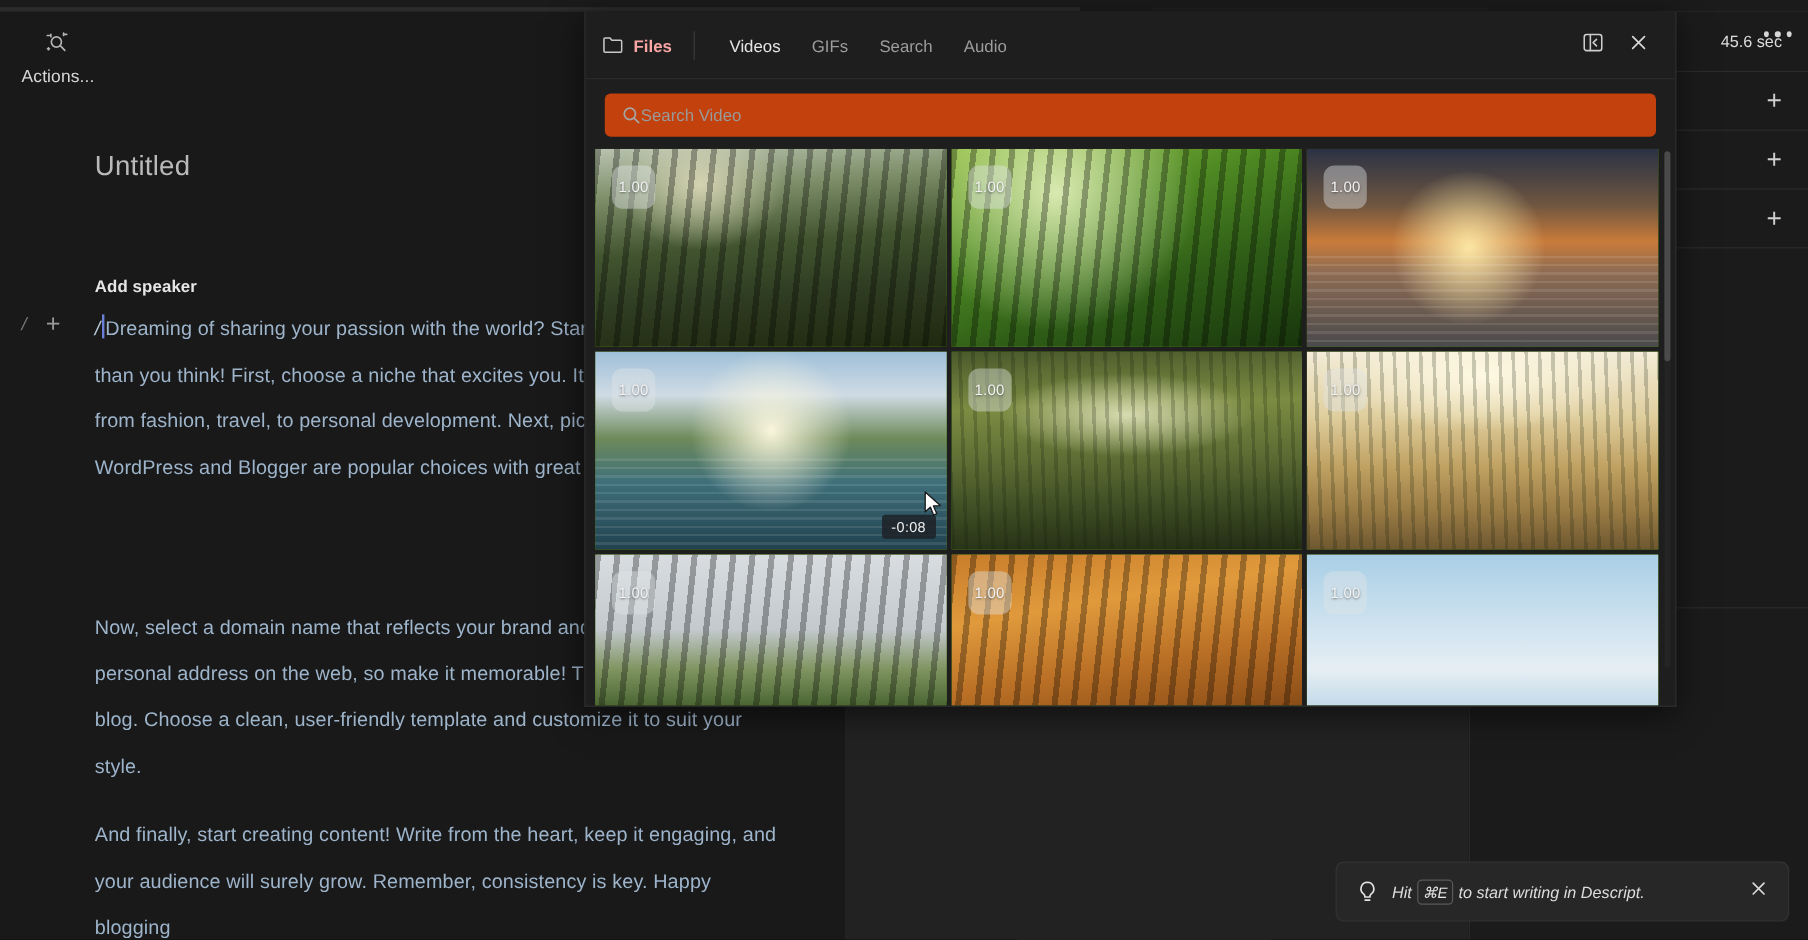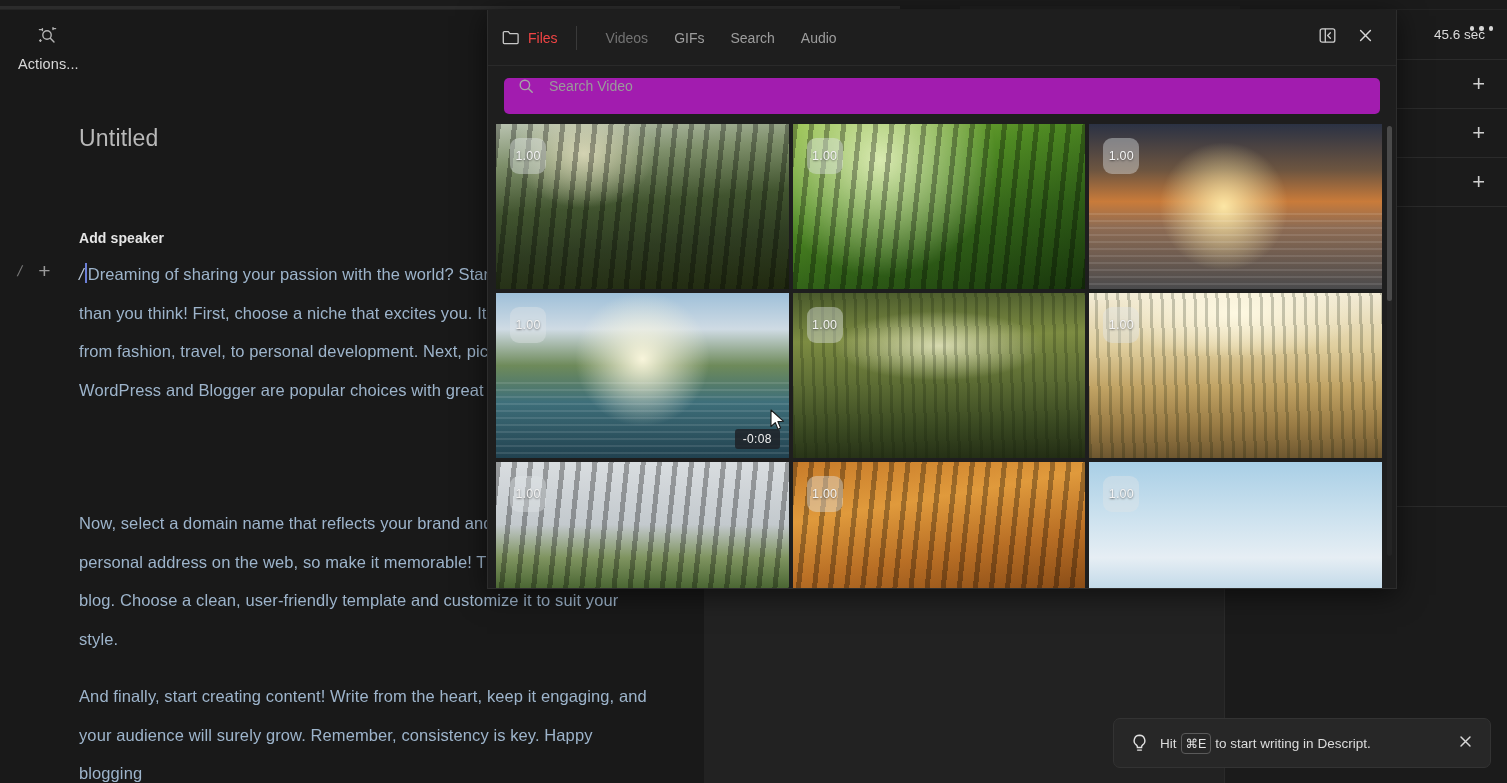--- a/index.html
+++ b/index.html
@@ -53,27 +53,27 @@
   .panel {
     position:absolute; left:487px; top:10px; width:910px; height:579px;
     background:#1e1e1e; border:1px solid #2d2d2d; border-top:none;
     box-shadow: 0 6px 26px rgba(0,0,0,.55);
     display:flex; flex-direction:column; overflow:hidden;
   }
   .panel-head { height:56px; display:flex; align-items:center; padding:0 18px 0 14px; border-bottom:1px solid #2a2a2a; flex:none; }
   .tab-files { display:flex; align-items:center; gap:9px; padding-right:18px; margin-right:16px; border-right:1px solid #3a3a3a; height:24px; }
   .folder-ico svg { display:block; }
   .tab { color:#9d9d9d; font-size:14px; padding:0 13px; cursor:default; }
-  .tab.files-lbl { color:#ef4444; padding:0; }
-  .tab.active { color:#737373; }
+  .tab.files-lbl { color:#fca5a5; padding:0;font-weight:bold; }
+  .tab.active { color:#e5e5e5; }
   .head-spacer { flex:1; }
   .head-btn { width:26px; height:26px; display:flex; align-items:center; justify-content:center; margin-left:12px; }
 
   .panel-search { padding:12px 16px 10px; flex:none; }
-  .searchbox { height:36px; background:#a21caf; border-radius:5px; display:flex; align-items:flex-start; gap:15px; padding:0 14px; }
+  .searchbox { height:36px; background:#c2410c; border-radius:5px; display:flex; align-items:center; gap:0; padding:0 14px; }
   .searchbox .sq svg { display:block; }
   .search-input { background:transparent; border:none; outline:none; color:#d5d5d5; font-size:14px; font-family:"Liberation Sans", sans-serif; width:100%; }
   .search-input::placeholder { color:#9a9a9a; }
 
   .subtabs { display:flex; align-items:center; gap:24px; padding:6px 18px 12px; flex:none; }
   .subtab { display:flex; align-items:center; gap:9px; color:#cfcfcf; font-size:13.5px; }
   .subtab .pico svg { display:block; }
 
   .grid-wrap { position:relative; flex:1; overflow:hidden; padding:0 14px 0 8px; }
   .grid { display:grid; grid-template-columns:repeat(3,1fr); gap:4px 4px; }
@@ -125,21 +125,21 @@
   .art.water::after { content:""; position:absolute; left:0; right:0; bottom:0; height:46%;
     background:repeating-linear-gradient(180deg, rgba(255,255,255,.10) 0 2px, rgba(0,0,0,0) 2px 7px); }
 
   
   .cursor { position:absolute; left:770px; top:409px; width:18px; height:24px; pointer-events:none; }
 
   
   .toast {
     position:absolute; left:1113px; top:718px; width:378px; height:50px;
     background:#272727; border:1px solid #333; border-radius:7px;
-    display:flex; align-items:center; gap:11px; padding:0 16px;
+    display:flex; align-items:center; gap:11px; padding:0 16px;font-style:italic;
   }
   .toast .bulb svg { display:block; }
   .toast .txt { color:#dcdcdc; font-size:13.5px; white-space:nowrap; }
   .kbd { display:inline-flex; align-items:center; justify-content:center; min-width:30px; height:21px;
     border:1px solid #5a5a5a; border-radius:4px; color:#e4e4e4; font-size:12.5px; margin:0 4px; padding:0 4px; }
   .toast .x { margin-left:auto; }
 </style>
 </head>
 <body>
 

